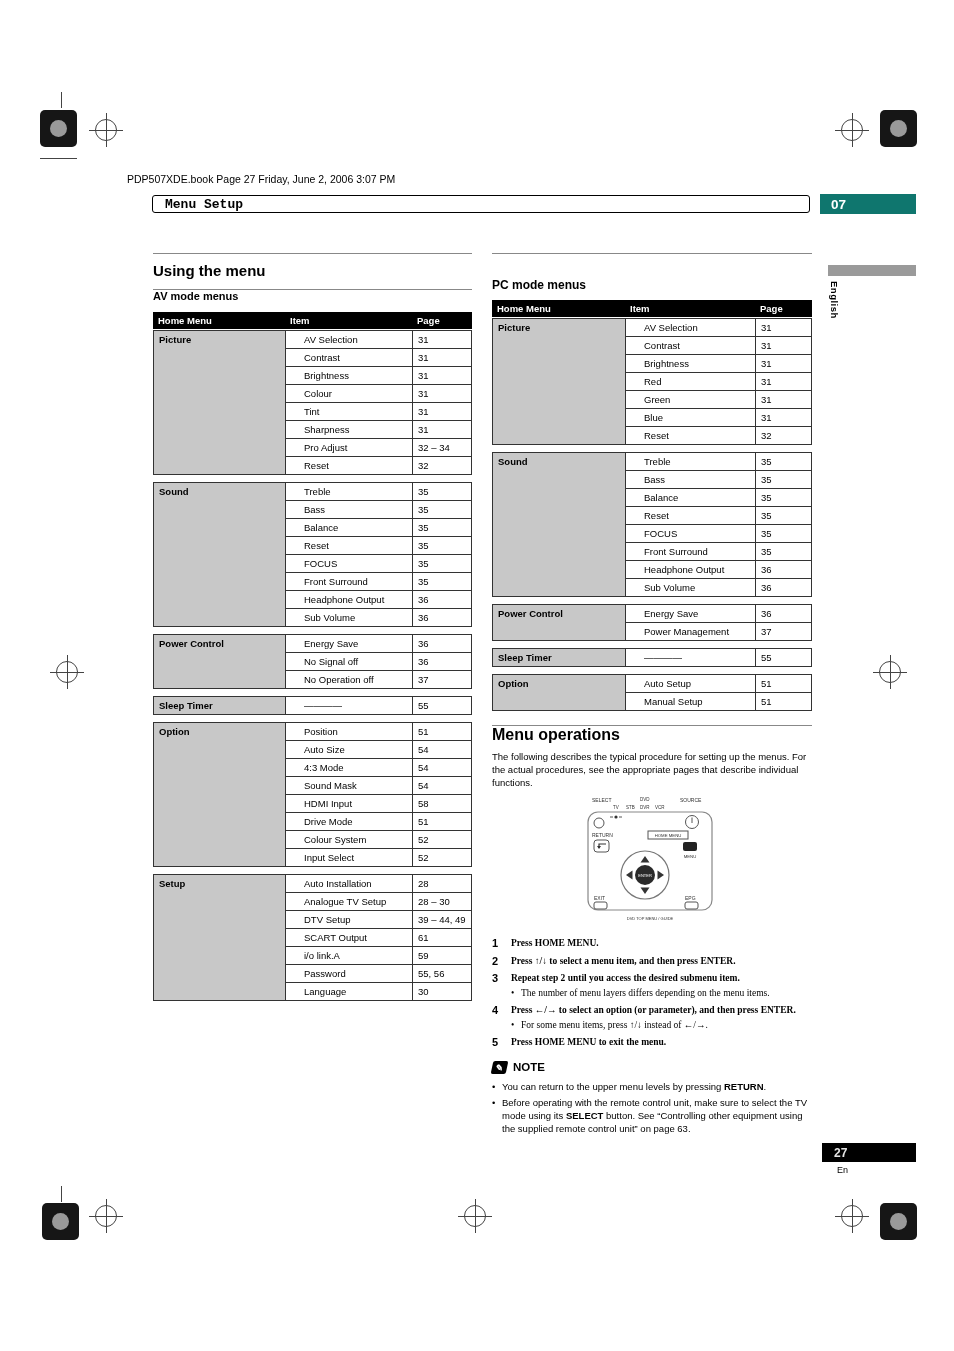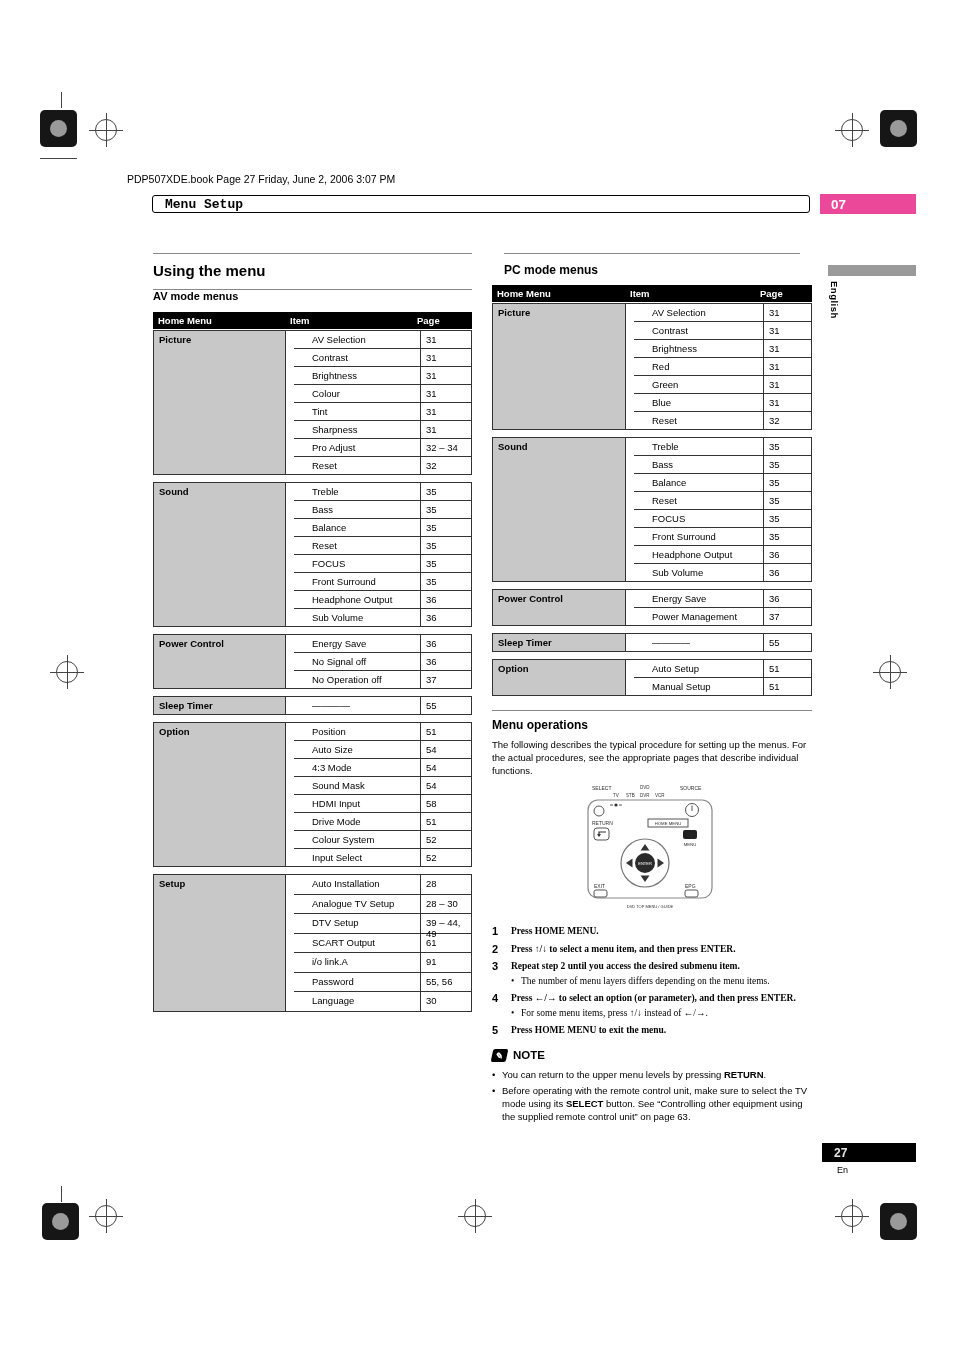--- a/index.html
+++ b/index.html
@@ -12,41 +12,41 @@
   .crosshair { position:absolute; width:34px; height:34px; }
   .crosshair .ring { position:absolute; left:6px; top:6px; right:6px; bottom:6px; border:1px solid #444; border-radius:50%; }
   .crosshair::before { content:""; position:absolute; left:50%; top:0; width:1px; height:100%; background:#444; }
   .crosshair::after { content:""; position:absolute; top:50%; left:0; height:1px; width:100%; background:#444; }
   .trim { position:absolute; background:#444; }
 
   .header-text { position:absolute; left:127px; top:125px; font-size:10.5px;margin-top:48px; }
 
   .chapter-bar { position:absolute; left:152px; top:195px; width:658px; height:18px; border:1px solid #000; border-radius:3px; display:flex; align-items:center; background:#fff; }
   .chapter-title { font-size:13px; font-weight:bold; padding-left:12px;font-family:Liberation Mono, monospace; }
-  .chapter-num { position:absolute; left:820px; top:194px; width:96px; height:20px; background:#ec4899; color:#fff; font-size:13.5px; font-weight:bold; display:flex; align-items:center; padding-left:11px; }
+  .chapter-num { position:absolute; left:820px; top:194px; width:96px; height:20px; background:#0f766e; color:#fff; font-size:13.5px; font-weight:bold; display:flex; align-items:center; padding-left:11px; }
 
   .side-bar { position:absolute; left:828px; top:265px; width:88px; height:11px; background:#9a9a9a; }
   .side-label { position:absolute; left:829px; top:281px; writing-mode:vertical-rl; font-size:9.5px; font-weight:bold; letter-spacing:0.5px; }
 
   .col-left  { position:absolute; left:153px; top:253px; width:319px; }
   .col-right { position:absolute; left:492px; top:253px; width:320px; }
 
   h1.sec { margin:0; border-top:1px solid #888; border-bottom:1px solid #888; padding:8px 0 10px; font-size:15px; }
   h2.sub { margin:0 0 10px; font-size:11px; }
-  h2.colhead { margin:0 12px 8px; border-top:1px solid #888; padding-top:9px; font-size:12px; }
-  h2.ops { margin:14px 0 6px; border-top:1px solid #888; padding-top:7px; font-size:12px; }
+  h2.colhead { margin:0 0 8px; border-top:1px solid #888; padding-top:24px; font-size:12px; }
+  h2.ops { margin:14px 0 6px; border-top:1px solid #888; font-size:16px; }
 
   
   .menu-table { font-size:9.5px; line-height:11px; }
   .mt-head { display:flex; background:#000; color:#fff; font-weight:bold; min-height:17px; align-items:center; }
   .mt-hcell { padding:2px 5px; }
   .mc0 { width:132px; } .mc1 { width:127px; } .mc2 { flex:1; }
   .col-right .mc0 { width:133px; } .col-right .mc1 { width:130px; }
   .mt-head + .mt-group { margin-top:1px; }
-  .mt-group { display:flex; margin-top:7px; border:1px solid #333;gap:8px; }
+  .mt-group { display:flex; margin-top:7px; border:1px solid #333; }
   .mt-gname { width:132px; background:#c8c8c8; font-weight:bold; padding:3px 5px; border-right:1px solid #333; flex-shrink:0; }
   .col-right .mt-gname { width:133px; }
   .mt-rows { flex:1; display:flex; flex-direction:column; }
   .mt-row { display:flex; border-bottom:1px solid #333; min-height:17px; flex:1; }
   .mt-row:last-child { border-bottom:none; }
   .mt-item { width:127px; padding:3px 18px; border-right:1px solid #333; flex-shrink:0; }
   .col-right .mt-item { width:130px; }
   .mt-page { flex:1; padding:3px 5px; }
 
   .intro { font-size:9.5px; line-height:13px; margin:0 0 4px; }
@@ -284,21 +284,21 @@
             <div class="mt-row">
               <div class="mt-cell mt-item">DTV Setup</div>
               <div class="mt-cell mt-page">39 – 44, 49</div>
             </div>
             <div class="mt-row">
               <div class="mt-cell mt-item">SCART Output</div>
               <div class="mt-cell mt-page">61</div>
             </div>
             <div class="mt-row">
               <div class="mt-cell mt-item">i/o link.A</div>
-              <div class="mt-cell mt-page">91</div>
+              <div class="mt-cell mt-page">59</div>
             </div>
             <div class="mt-row">
               <div class="mt-cell mt-item">Password</div>
               <div class="mt-cell mt-page">55, 56</div>
             </div>
             <div class="mt-row">
               <div class="mt-cell mt-item">Language</div>
               <div class="mt-cell mt-page">30</div>
             </div>
           </div>

